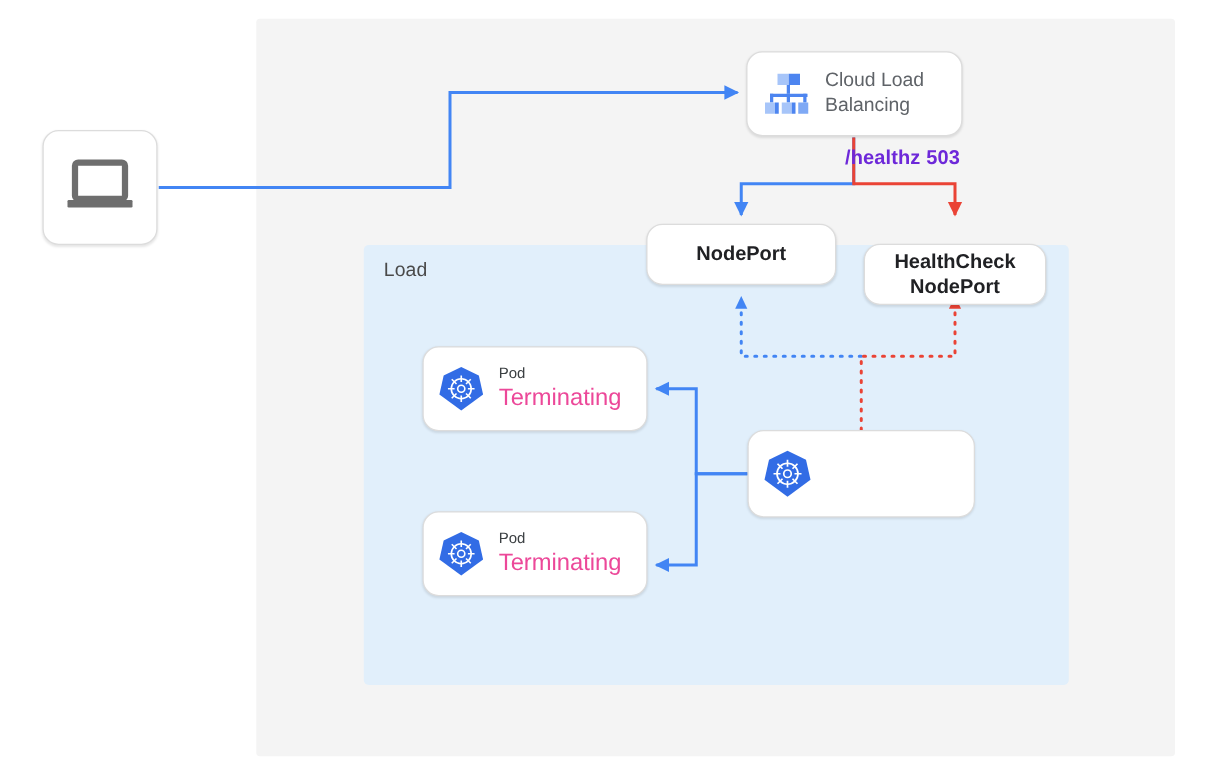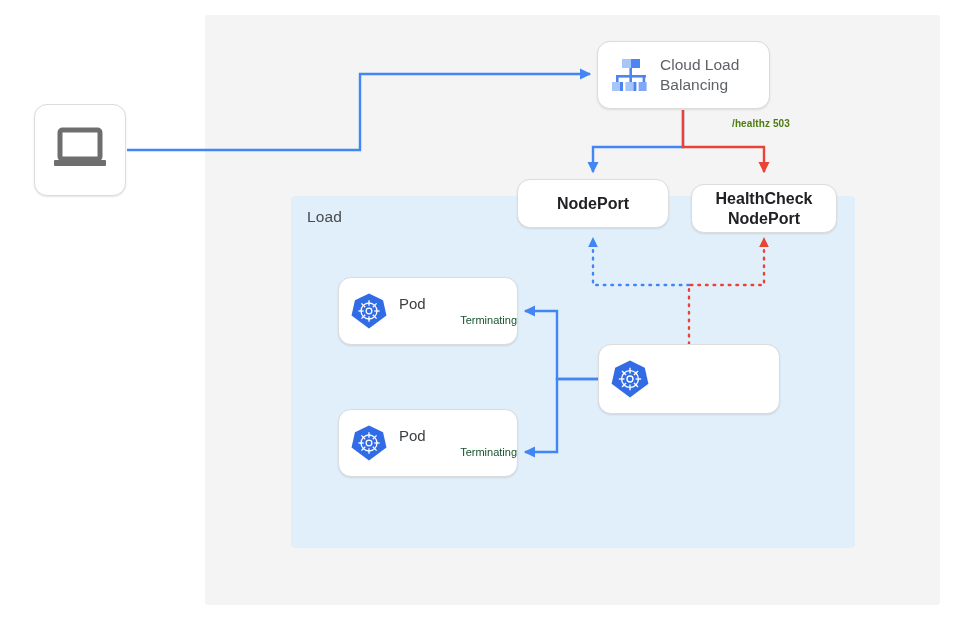--- a/index.html
+++ b/index.html
@@ -62,27 +62,26 @@
     justify-content: center;
   }
   .card-text {
     flex: 1 1 auto;
     display: flex;
     flex-direction: column;
     justify-content: center;
     line-height: 1.26;
   }
   .title-main {
-    font-size: 15px;
+    font-size: 12px;
     color: #3c4043;
   }
   .title-sub {
-    font-size: 11px;
-    color: #14532d;
-    text-align: right;
+    font-size: 19px;
+    color: #ec4899;
   }
   
   #client-box {
     left: 34px; top: 104px;
     width: 92px; height: 92px;
   }
   
   #clb-box {
     left: 597px; top: 41px;
     width: 173px; height: 68px;
@@ -98,44 +97,44 @@
     font-weight: bold;
     font-size: 16px;
     color: #202124;
     line-height: 1.22;
   }
   #nodeport-box {
     left: 517px; top: 179px;
     width: 152px; height: 49px;
   }
   #healthcheck-box {
-    left: 691px; top: 184px;
+    left: 691px; top: 195px;
     width: 146px; height: 49px;
   }
   
   .pod-box {
     left: 338px;
     width: 180px; height: 68px;
   }
   #pod-box-1 { top: 277px; }
   #pod-box-2 { top: 409px; }
   .pod-box .card-icon { width: 60px; }
   
   #kubeproxy-box {
     left: 598px; top: 344px;
     width: 182px; height: 70px;
   }
   #kubeproxy-box .card-icon { width: 62px; }
   
   .healthz-label {
     position: absolute;
-    left: 732px; top: 118px;
-    font-size: 10px;
+    left: 676px; top: 118px;
+    font-size: 16px;
     font-weight: bold;
-    color: #4d7c0f;
+    color: #6d28d9;
     letter-spacing: 0.1px;
   }
   svg.wires {
     position: absolute;
     left: 0; top: 0;
     width: 965px; height: 623px;
     pointer-events: none;
   }
 </style>
 </head>

